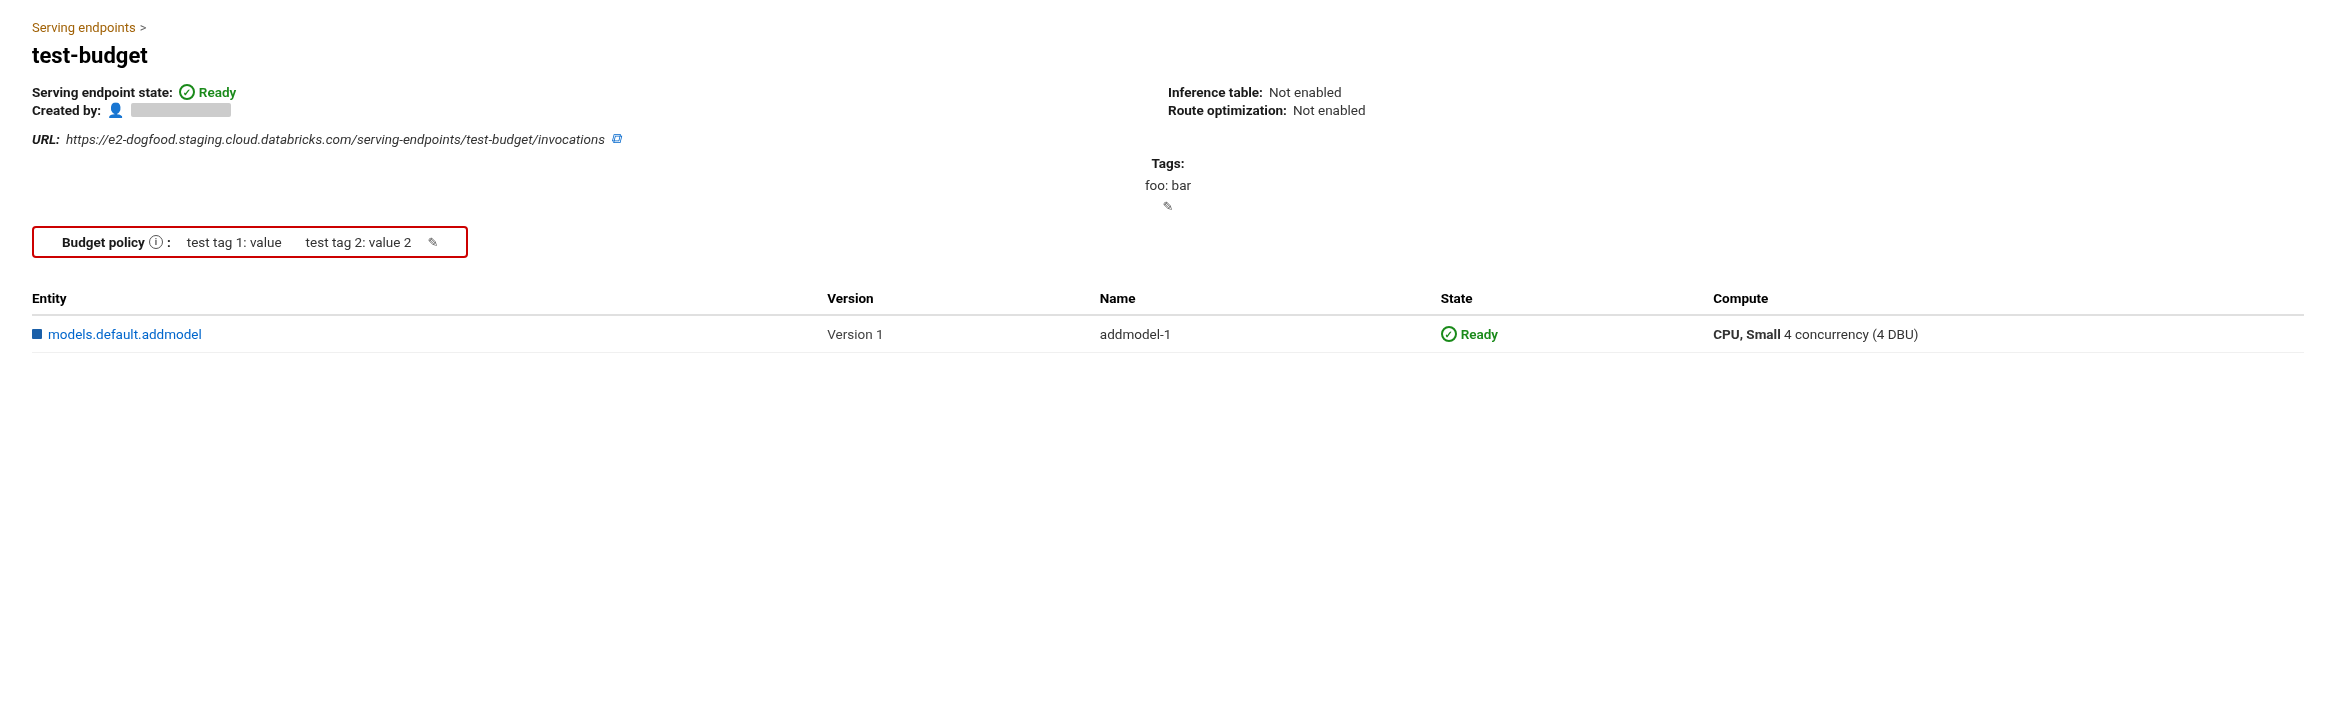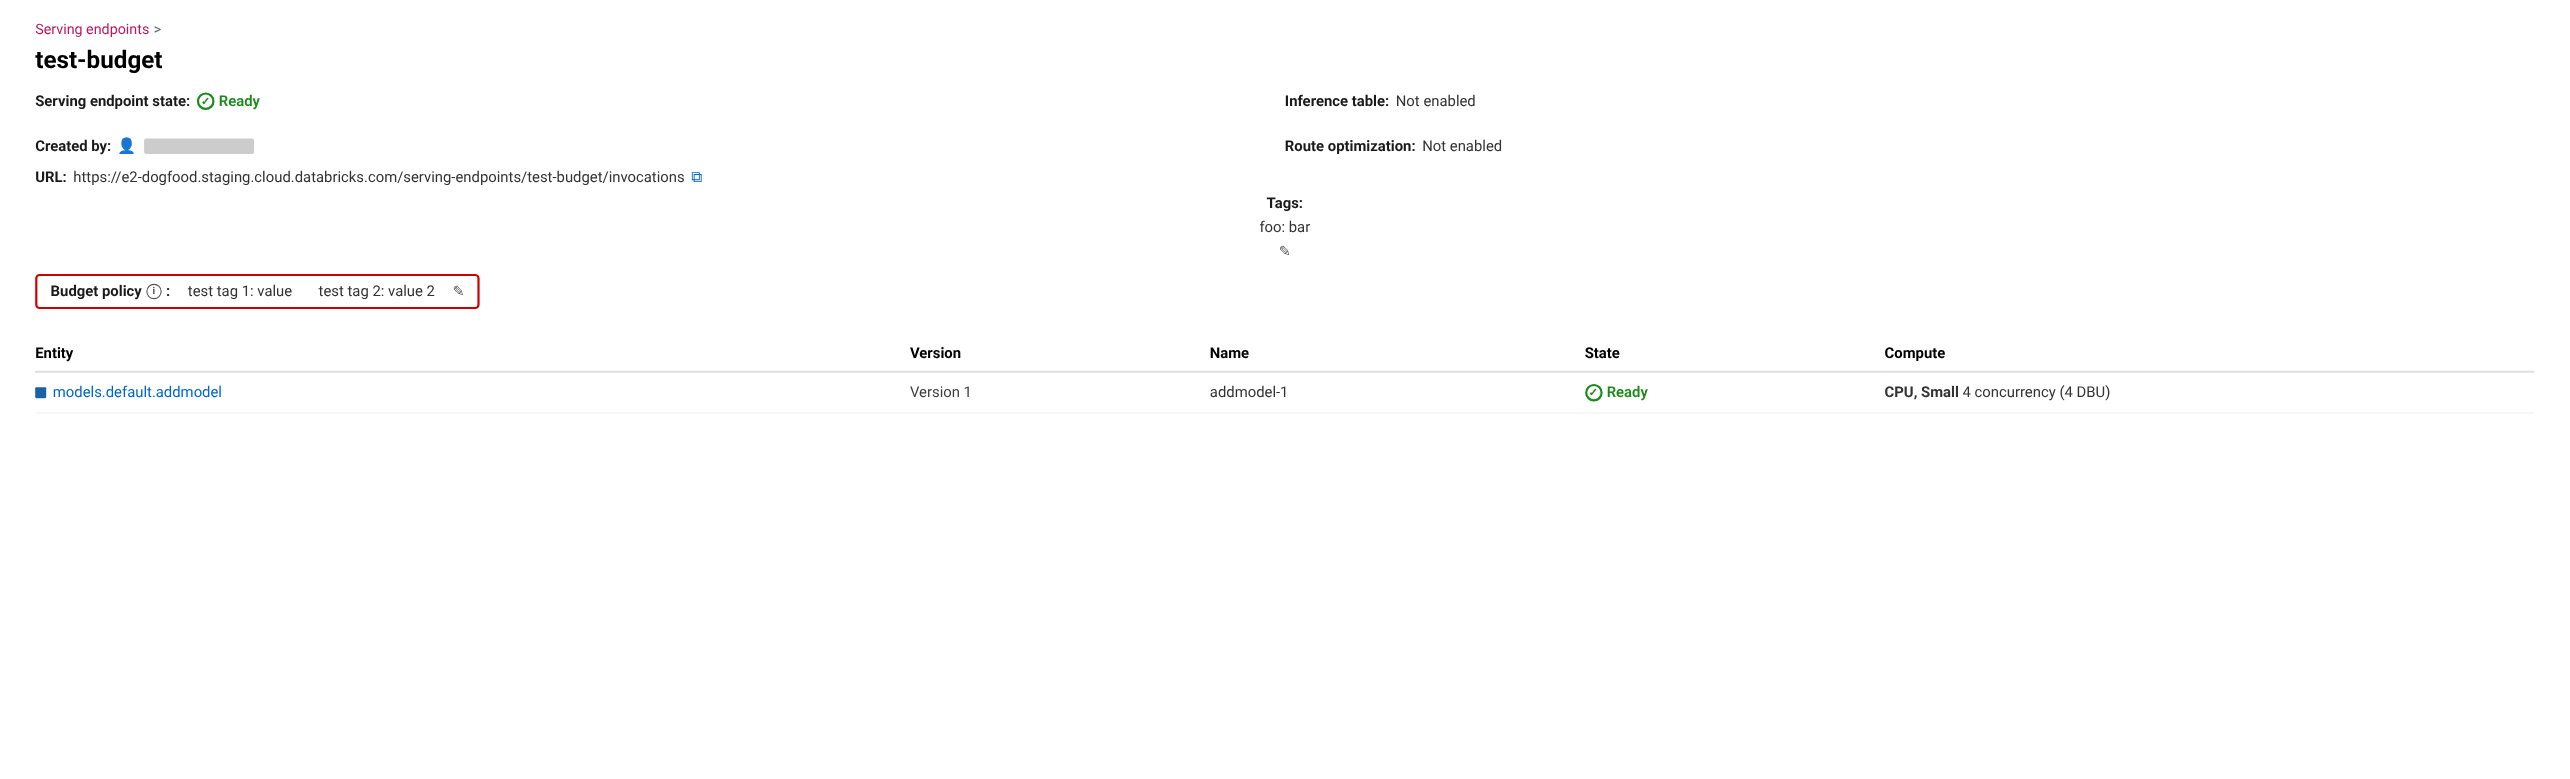--- a/index.html
+++ b/index.html
@@ -10,38 +10,38 @@
       background: #fff;
       padding: 20px 32px;
     }
     .breadcrumb {
       display: flex;
       align-items: center;
       gap: 4px;
       margin-bottom: 8px;
     }
     .breadcrumb a {
-      color: #be185d;
+      color: #a16207;
       text-decoration: none;
       font-size: 13px;
     }
     .breadcrumb-sep {
       color: #666;
       font-size: 13px;
     }
     .page-title {
       font-size: 22px;
       font-weight: 700;
       margin-bottom: 16px;
       color: #000000;
     }
     .meta-grid {
       display: grid;
       grid-template-columns: 1fr 1fr;
-      gap: 24px 0;
+      gap: 2px 0;
       margin-bottom: 12px;
     }
     .meta-row {
       display: flex;
       align-items: center;
       gap: 6px;
       font-size: 13.5px;
     }
     .meta-label {
       font-weight: 700;
@@ -79,20 +79,21 @@
       background: #ccc;
       border-radius: 2px;
       vertical-align: middle;
     }
     .url-row {
       display: flex;
       align-items: center;
       gap: 6px;
       font-size: 13.5px;
       margin-bottom: 8px;
+      font-style: italic;
     }
     .url-text {
       color: #333;
     }
     .copy-icon {
       cursor: pointer;
       color: #0066cc;
       font-size: 14px;
     }
     .tags-row {
@@ -107,21 +108,21 @@
       cursor: pointer;
       color: #555;
       font-size: 13px;
     }
     .budget-policy-box {
       display: inline-flex;
       align-items: center;
       gap: 8px;
       border: 2px solid #cc0000;
       border-radius: 4px;
-      padding: 6px 12px;
+      padding: 6px 28px;
       margin-bottom: 24px;
       font-size: 13.5px;
     }
     .budget-label {
       font-weight: 700;
       display: flex;
       align-items: center;
       gap: 4px;
     }
     .info-icon {

